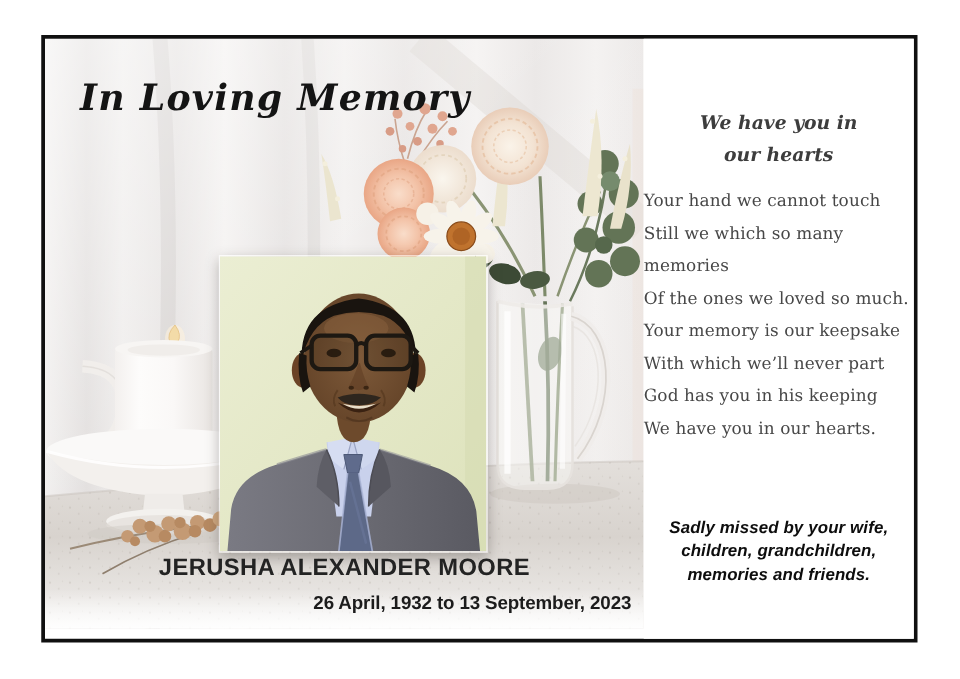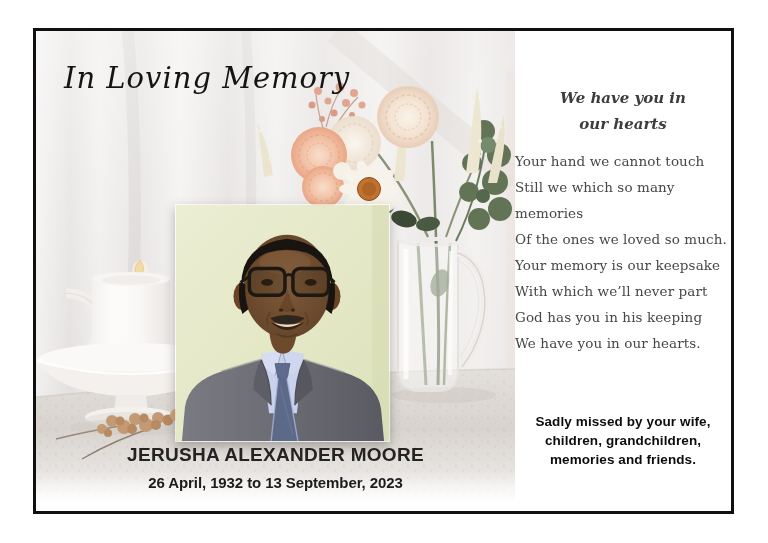--- a/index.html
+++ b/index.html
@@ -9,54 +9,54 @@
   }
   .card{
     position:absolute;left:33px;top:28px;width:695px;height:480px;
     border:3px solid #101010;background:#ffffff;
   }
   
   .photo-scene{position:absolute;left:0;top:0;width:479px;height:472px;overflow:hidden;}
   .scene-svg{position:absolute;left:0;top:0;width:479px;height:472px;display:block;}
   .memory-title{
     position:absolute;left:28px;top:30px;width:300px;
-    font-family:"DejaVu Serif",serif;font-style:italic;font-weight:400;
+    font-family:"DejaVu Serif",serif;font-style:italic;font-weight:700;
     font-size:29px;letter-spacing:1px;color:#141414;white-space:nowrap;
   }
   .portrait{
     position:absolute;left:139px;top:173px;width:215px;height:238px;
     box-shadow:0 4px 10px rgba(60,55,50,.35);border:1px solid rgba(255,255,255,.55);
     box-sizing:border-box;
   }
   .portrait svg{display:block;width:100%;height:100%;}
   .deceased-name{
     position:absolute;left:10px;top:410px;width:459px;text-align:center;
     font-weight:bold;font-size:19px;letter-spacing:.3px;color:#232323;line-height:28px;
     white-space:nowrap;
   }
   .deceased-dates{
-    position:absolute;left:10px;top:442px;width:459px;text-align:center;
+    position:absolute;left:10px;top:442px;width:459px;text-align:right;
     font-weight:bold;font-size:15px;letter-spacing:-.1px;color:#1c1c1c;line-height:20px;
     white-space:nowrap;
   }
   
   .tribute-panel{position:absolute;left:479px;top:0;width:216px;height:480px;background:#ffffff;}
   .tribute-heading{
     position:absolute;left:0;top:54px;width:100%;text-align:center;
     font-family:"DejaVu Serif",serif;font-style:italic;font-weight:700;
     font-size:15px;line-height:26px;color:#3d3d3d;
   }
   .poem{
     position:absolute;left:0;top:117px;width:100%;
     font-family:"DejaVu Serif",serif;font-size:13.5px;line-height:26px;color:#474747;
     letter-spacing:.1px;
   }
   .closing{
     position:absolute;left:0;top:381px;width:100%;text-align:center;
-    font-weight:bold;font-size:13.5px;line-height:19px;color:#0d0d0d;letter-spacing:.1px;
+    font-weight:bold;font-size:13.5px;line-height:19px;color:#0d0d0d;letter-spacing:.1px;font-style:italic;
   }
 </style>
 </head>
 <body>
 
 <div class="card">
 
   <div class="photo-scene">
 
     <svg class="scene-svg" viewBox="0 0 479 472">

